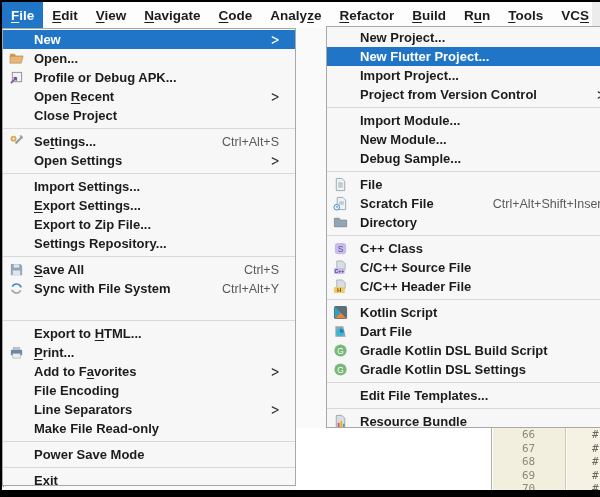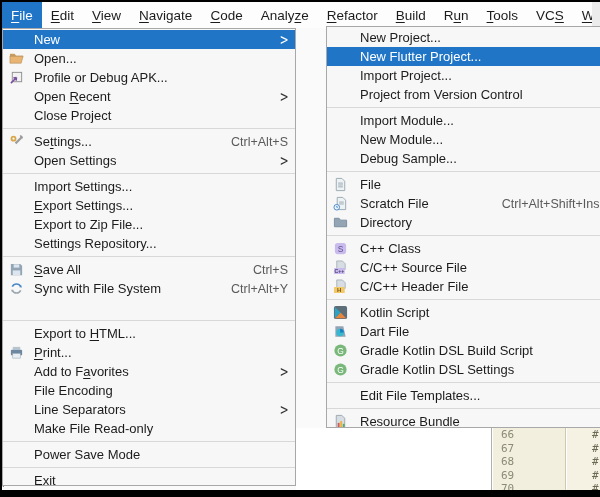--- a/index.html
+++ b/index.html
@@ -10,37 +10,37 @@
   }
   .screen{position:absolute;top:2px;left:2px;right:0;bottom:7px;background:#FAFAFA;overflow:hidden;}
   
   .menubar{position:absolute;top:0;left:0;right:0;height:26px;background:#FDFDFD;display:flex;align-items:stretch;font-size:13.5px;color:#1c1c1c;}
   .mb-item{display:flex;align-items:center;padding:0 9px;cursor:default;white-space:nowrap;}
   .mb-item.active{background:var(--sel);color:#fff;}
   
   .popup{position:absolute;background:#F7F7F7;border:1px solid #A8A8A8;box-sizing:border-box;padding-top:1px;overflow:hidden;z-index:5;}
   .file-menu{left:0;top:26px;width:294px;height:458px;}
   .new-submenu{left:310px;top:24px;width:296px;height:402px;z-index:6;margin-left:14px;}
-  .menu-item{display:flex;align-items:center;height:19px;padding:0 7px 0 6px;font-size:13px;color:#1c1c1c;cursor:default;white-space:nowrap;}
+  .menu-item{display:flex;align-items:center;height:19px;padding:0 16px 0 6px;font-size:13px;color:#1c1c1c;cursor:default;white-space:nowrap;}
   .menu-item.selected{background:var(--sel);color:#fff;}
   .menu-item.selected .mi-shortcut,.menu-item.selected .mi-arrow{color:#fff;}
   .mi-icon{width:20px;height:16px;margin-right:5px;flex:none;display:flex;align-items:center;justify-content:flex-start;}
   .mi-icon svg{width:15px;height:15px;display:block;}
-  .mi-label{flex:none;}
+  .mi-label{flex:none;font-weight:bold;}
   .mi-label u{text-underline-offset:2px;}
   .mi-spacer{flex:1;}
   .mi-shortcut{color:#5a5a5a;font-size:12.5px;margin-left:14px;}
   .mi-arrow{color:#333;font-size:13px;margin-left:10px;transform:scaleY(1.25);font-family:"DejaVu Sans Mono",monospace;}
   .menu-sep{height:1px;background:#D8D8D8;margin:3px 0;}
   
   .right-strip{position:absolute;left:590px;top:0;width:10px;height:426px;background:#ECECEC;}
   .editor{position:absolute;left:294px;top:426px;right:0;bottom:0;background:#fff;font-family:"DejaVu Sans Mono",monospace;font-size:11px;}
   .ed-white{position:absolute;left:0;top:0;width:196px;height:100%;background:#fff;border-right:1px solid #AFAFAF;box-sizing:border-box;}
   .ed-gutter{position:absolute;left:197px;top:0;width:73px;height:100%;background:#F2EFDF;border-right:1px solid #CFCAAD;box-sizing:border-box;color:#8A8A76;}
-  .ed-gutter .ln{height:13.5px;line-height:13.5px;padding-left:8px;}
+  .ed-gutter .ln{height:13.5px;line-height:13.5px;padding-left:8px;margin-left:21px;}
   .ed-code{position:absolute;left:271px;top:0;right:0;height:100%;background:#F5F2E3;color:#6B6B55;}
   .ed-code .cl{height:13.5px;line-height:13.5px;padding-left:25px;}
   
   .toolwin-label{position:absolute;left:5px;top:478px;font-size:9px;color:#555;transform:rotate(90deg);transform-origin:left top;letter-spacing:.5px;}
 </style>
 </head>
 <body>
 
 <div class="screen">
   <div class="menubar" id="menubar">

